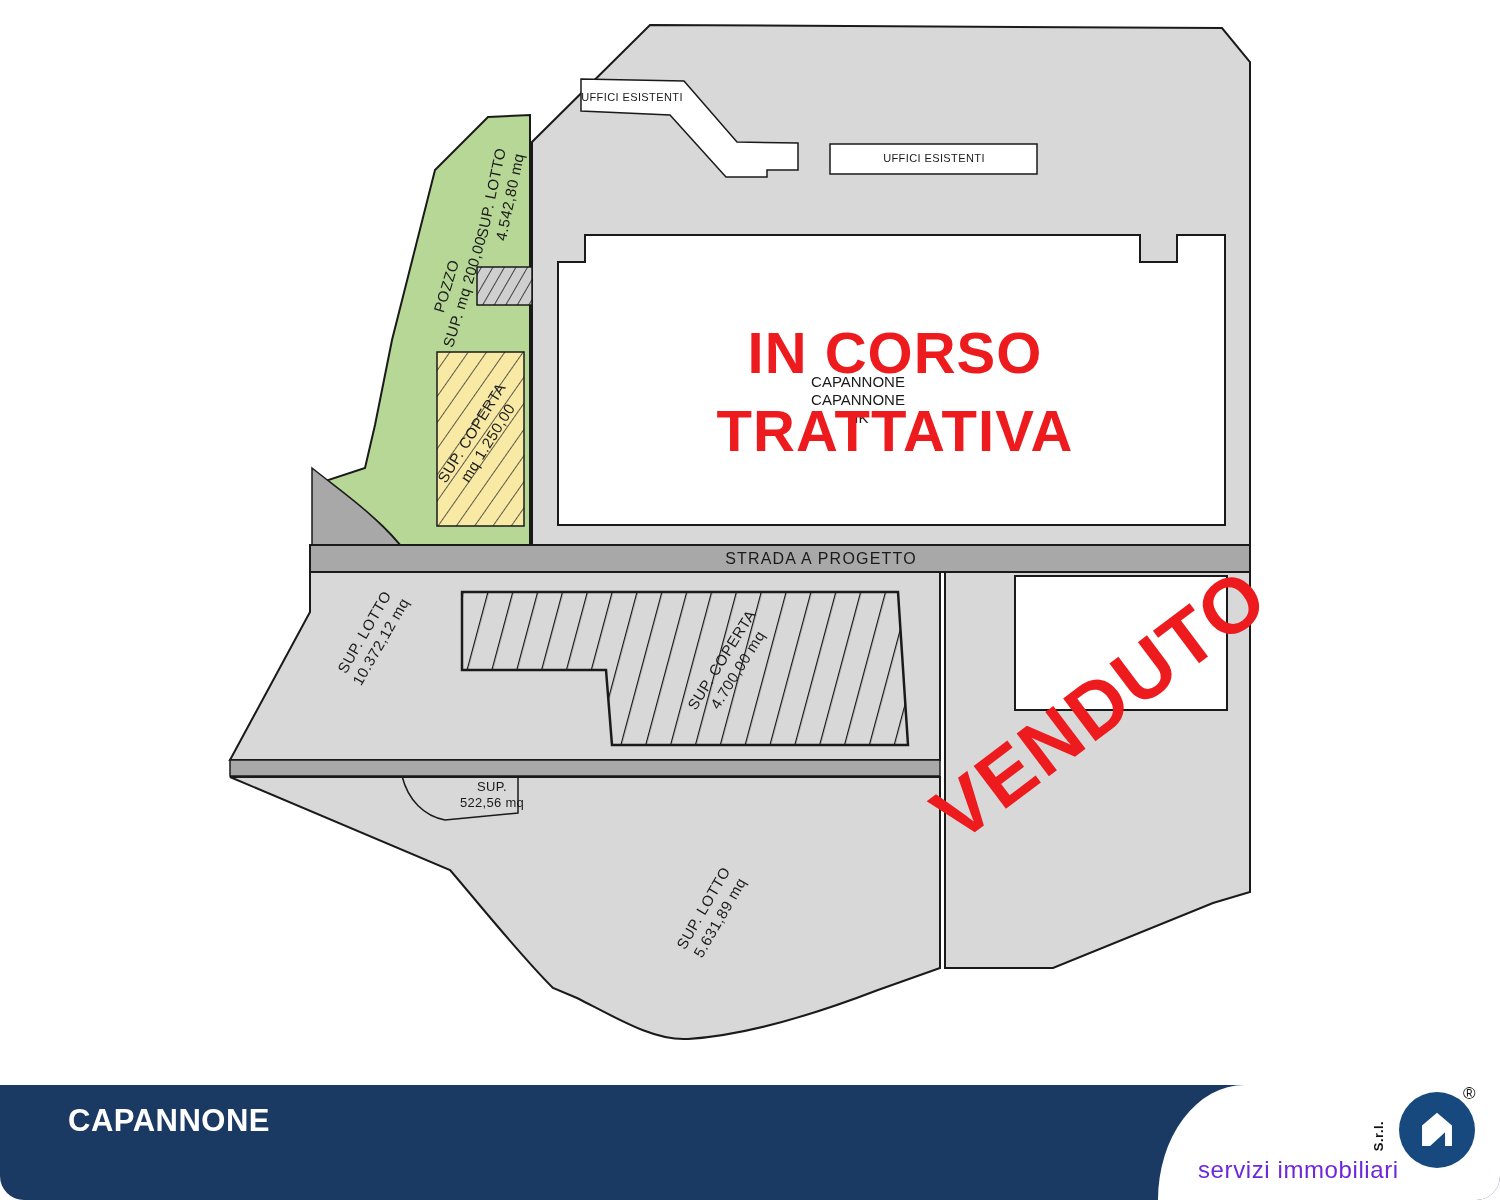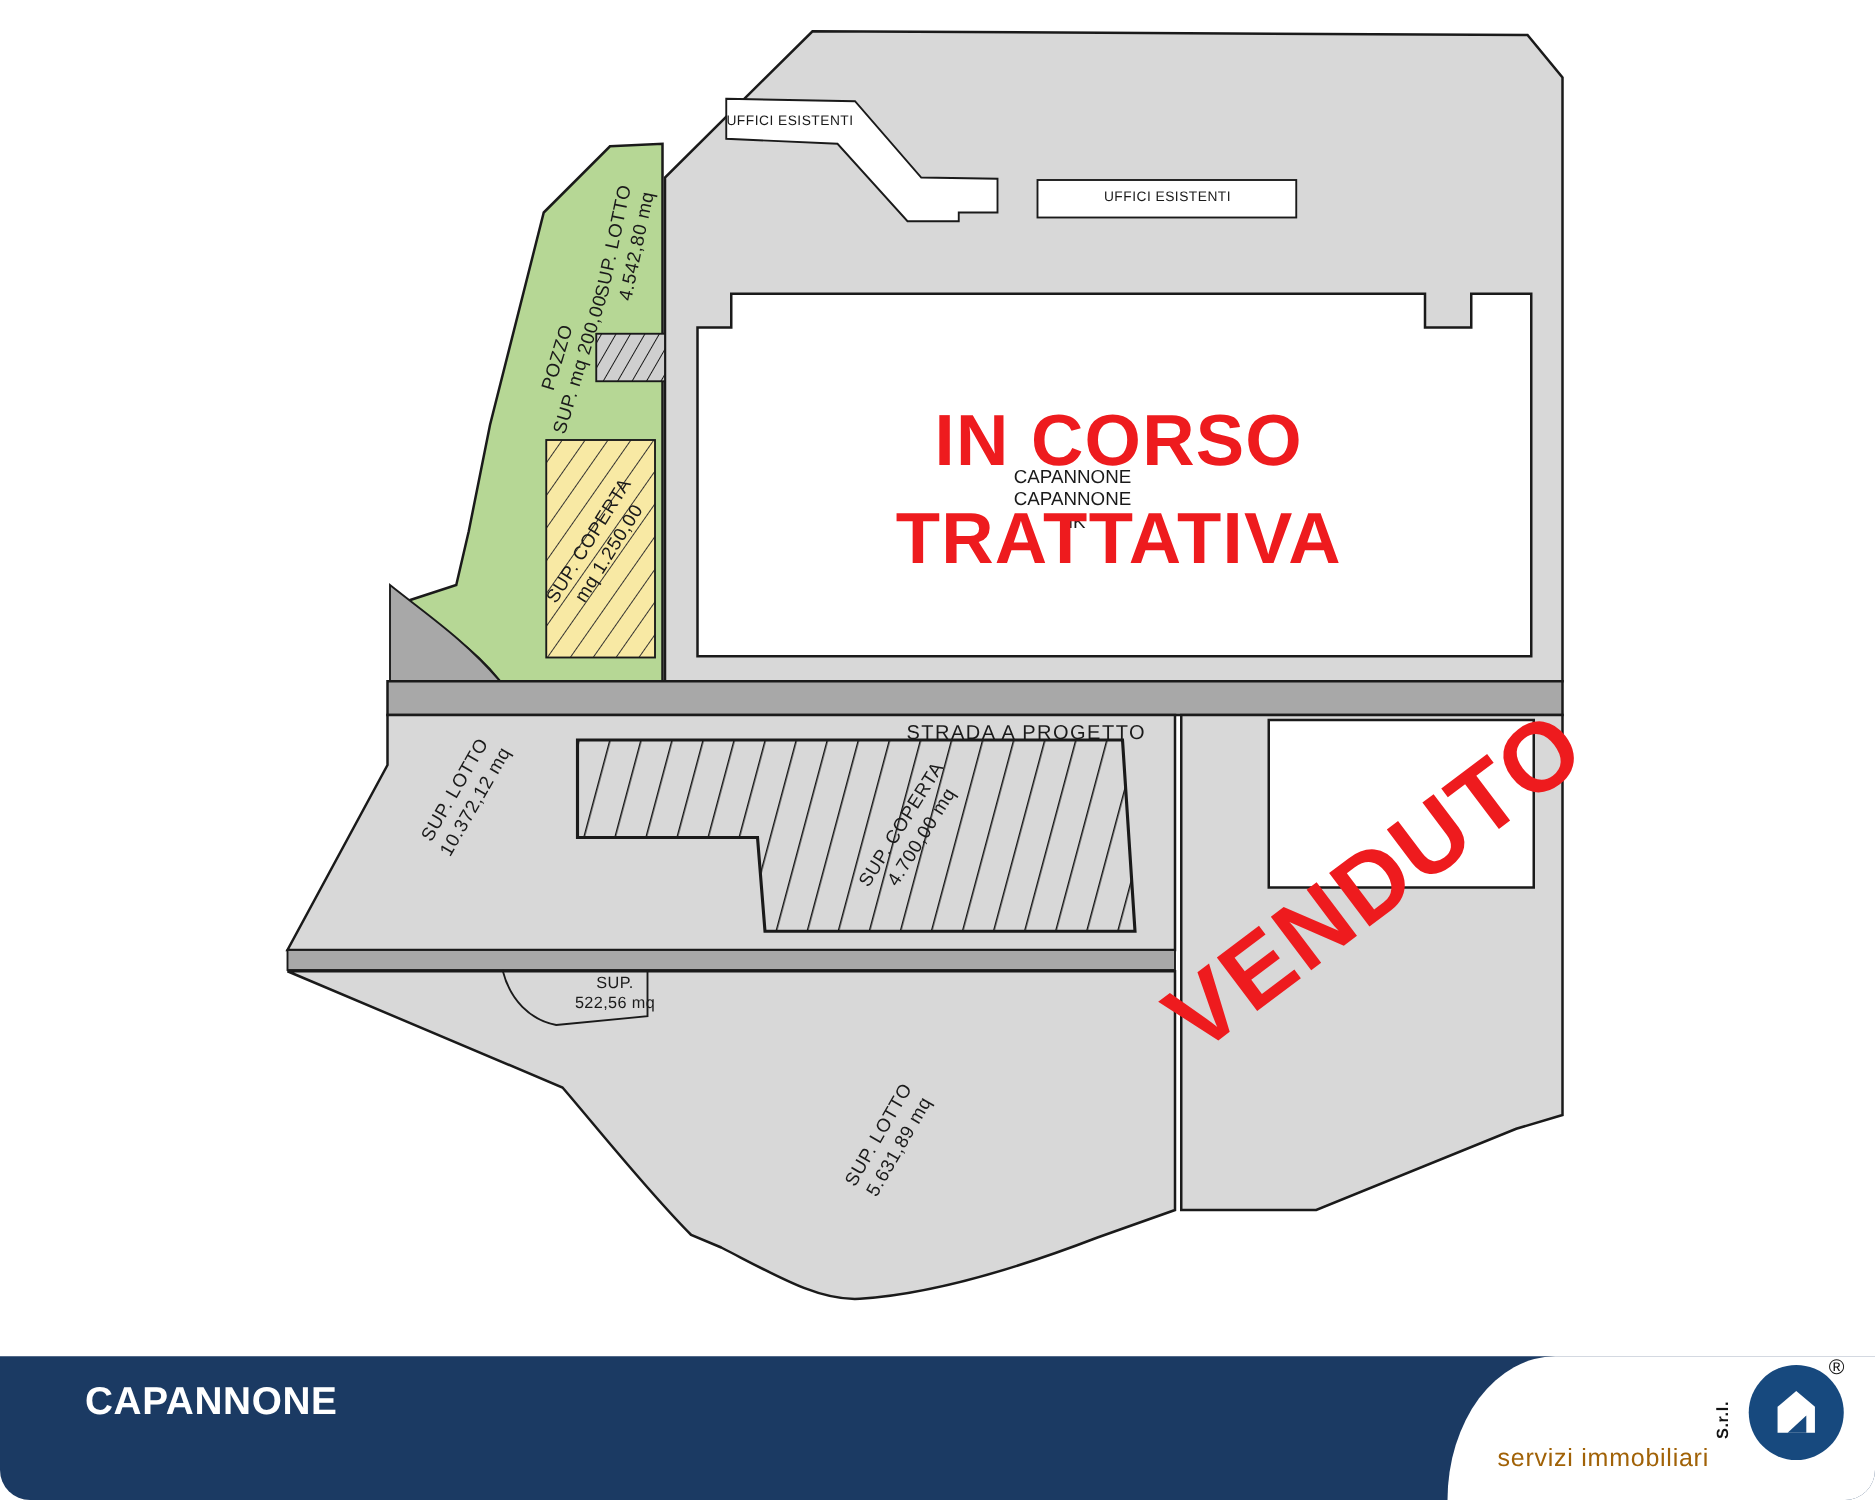--- a/index.html
+++ b/index.html
@@ -28,21 +28,21 @@
     border-top-left-radius:90px 120px;}
   .footer-title{position:absolute;left:68px;top:1102px;color:#ffffff;font-weight:bold;
     font-size:31px;line-height:37px;letter-spacing:.5px;}
   .cam-word{position:absolute;left:1198px;top:1094px;font-size:62px;font-weight:bold;color:#121212;
     letter-spacing:-2px;-webkit-text-stroke:1.5px #121212;}
   .cam-srl{position:absolute;left:1378px;top:1136px;font-size:13px;font-weight:bold;color:#121212;
     transform:translate(-50%,-50%) rotate(-90deg);letter-spacing:.5px;}
   .cam-circle{position:absolute;left:1399px;top:1092px;width:76px;height:76px;border-radius:50%;
     background:#17497e;display:flex;align-items:center;justify-content:center;}
   .cam-reg{position:absolute;left:1463px;top:1084px;font-size:17px;color:#121212;}
-  .cam-tagline{position:absolute;left:1198px;top:1156px;font-size:20px;letter-spacing:.6px;color:#a16207;}
+  .cam-tagline{position:absolute;left:1198px;top:1156px;font-size:24px;letter-spacing:.6px;color:#6d28d9;}
 </style>
 </head>
 <body>
 
 <div class="canvas">
 
   <svg class="plan-svg" width="1500" height="1200" viewBox="0 0 1500 1200">
     <defs>
       <pattern id="hatchGray" width="10" height="10" patternUnits="userSpaceOnUse" patternTransform="rotate(30)">
         <rect width="10" height="10" fill="#cfcfcf"></rect>
@@ -114,21 +114,21 @@
     <span class="ln">CAPANNONE</span>
     <span class="ln">CAPANNONE</span>
     <span class="ln">NK</span>
   </div>
 
   <div class="lbl status-red trattativa" style="left:895px;top:392px;">
     <span class="ln">IN CORSO</span>
     <span class="ln">TRATTATIVA</span>
   </div>
 
-  <div class="lbl strada" style="left:821px;top:559px;margin-top:28px;">STRADA A PROGETTO</div>
+  <div class="lbl strada" style="left:821px;top:559px;">STRADA A PROGETTO</div>
 
   <div class="lbl lbl-sm rot60" style="left:373px;top:637px;">
     <span class="ln">SUP. LOTTO</span>
     <span class="ln">10.372,12 mq</span>
   </div>
 
   <div class="lbl lbl-sm rot58" style="left:730px;top:665px;">
     <span class="ln">SUP. COPERTA</span>
     <span class="ln">4.700,00 mq</span>
   </div>

